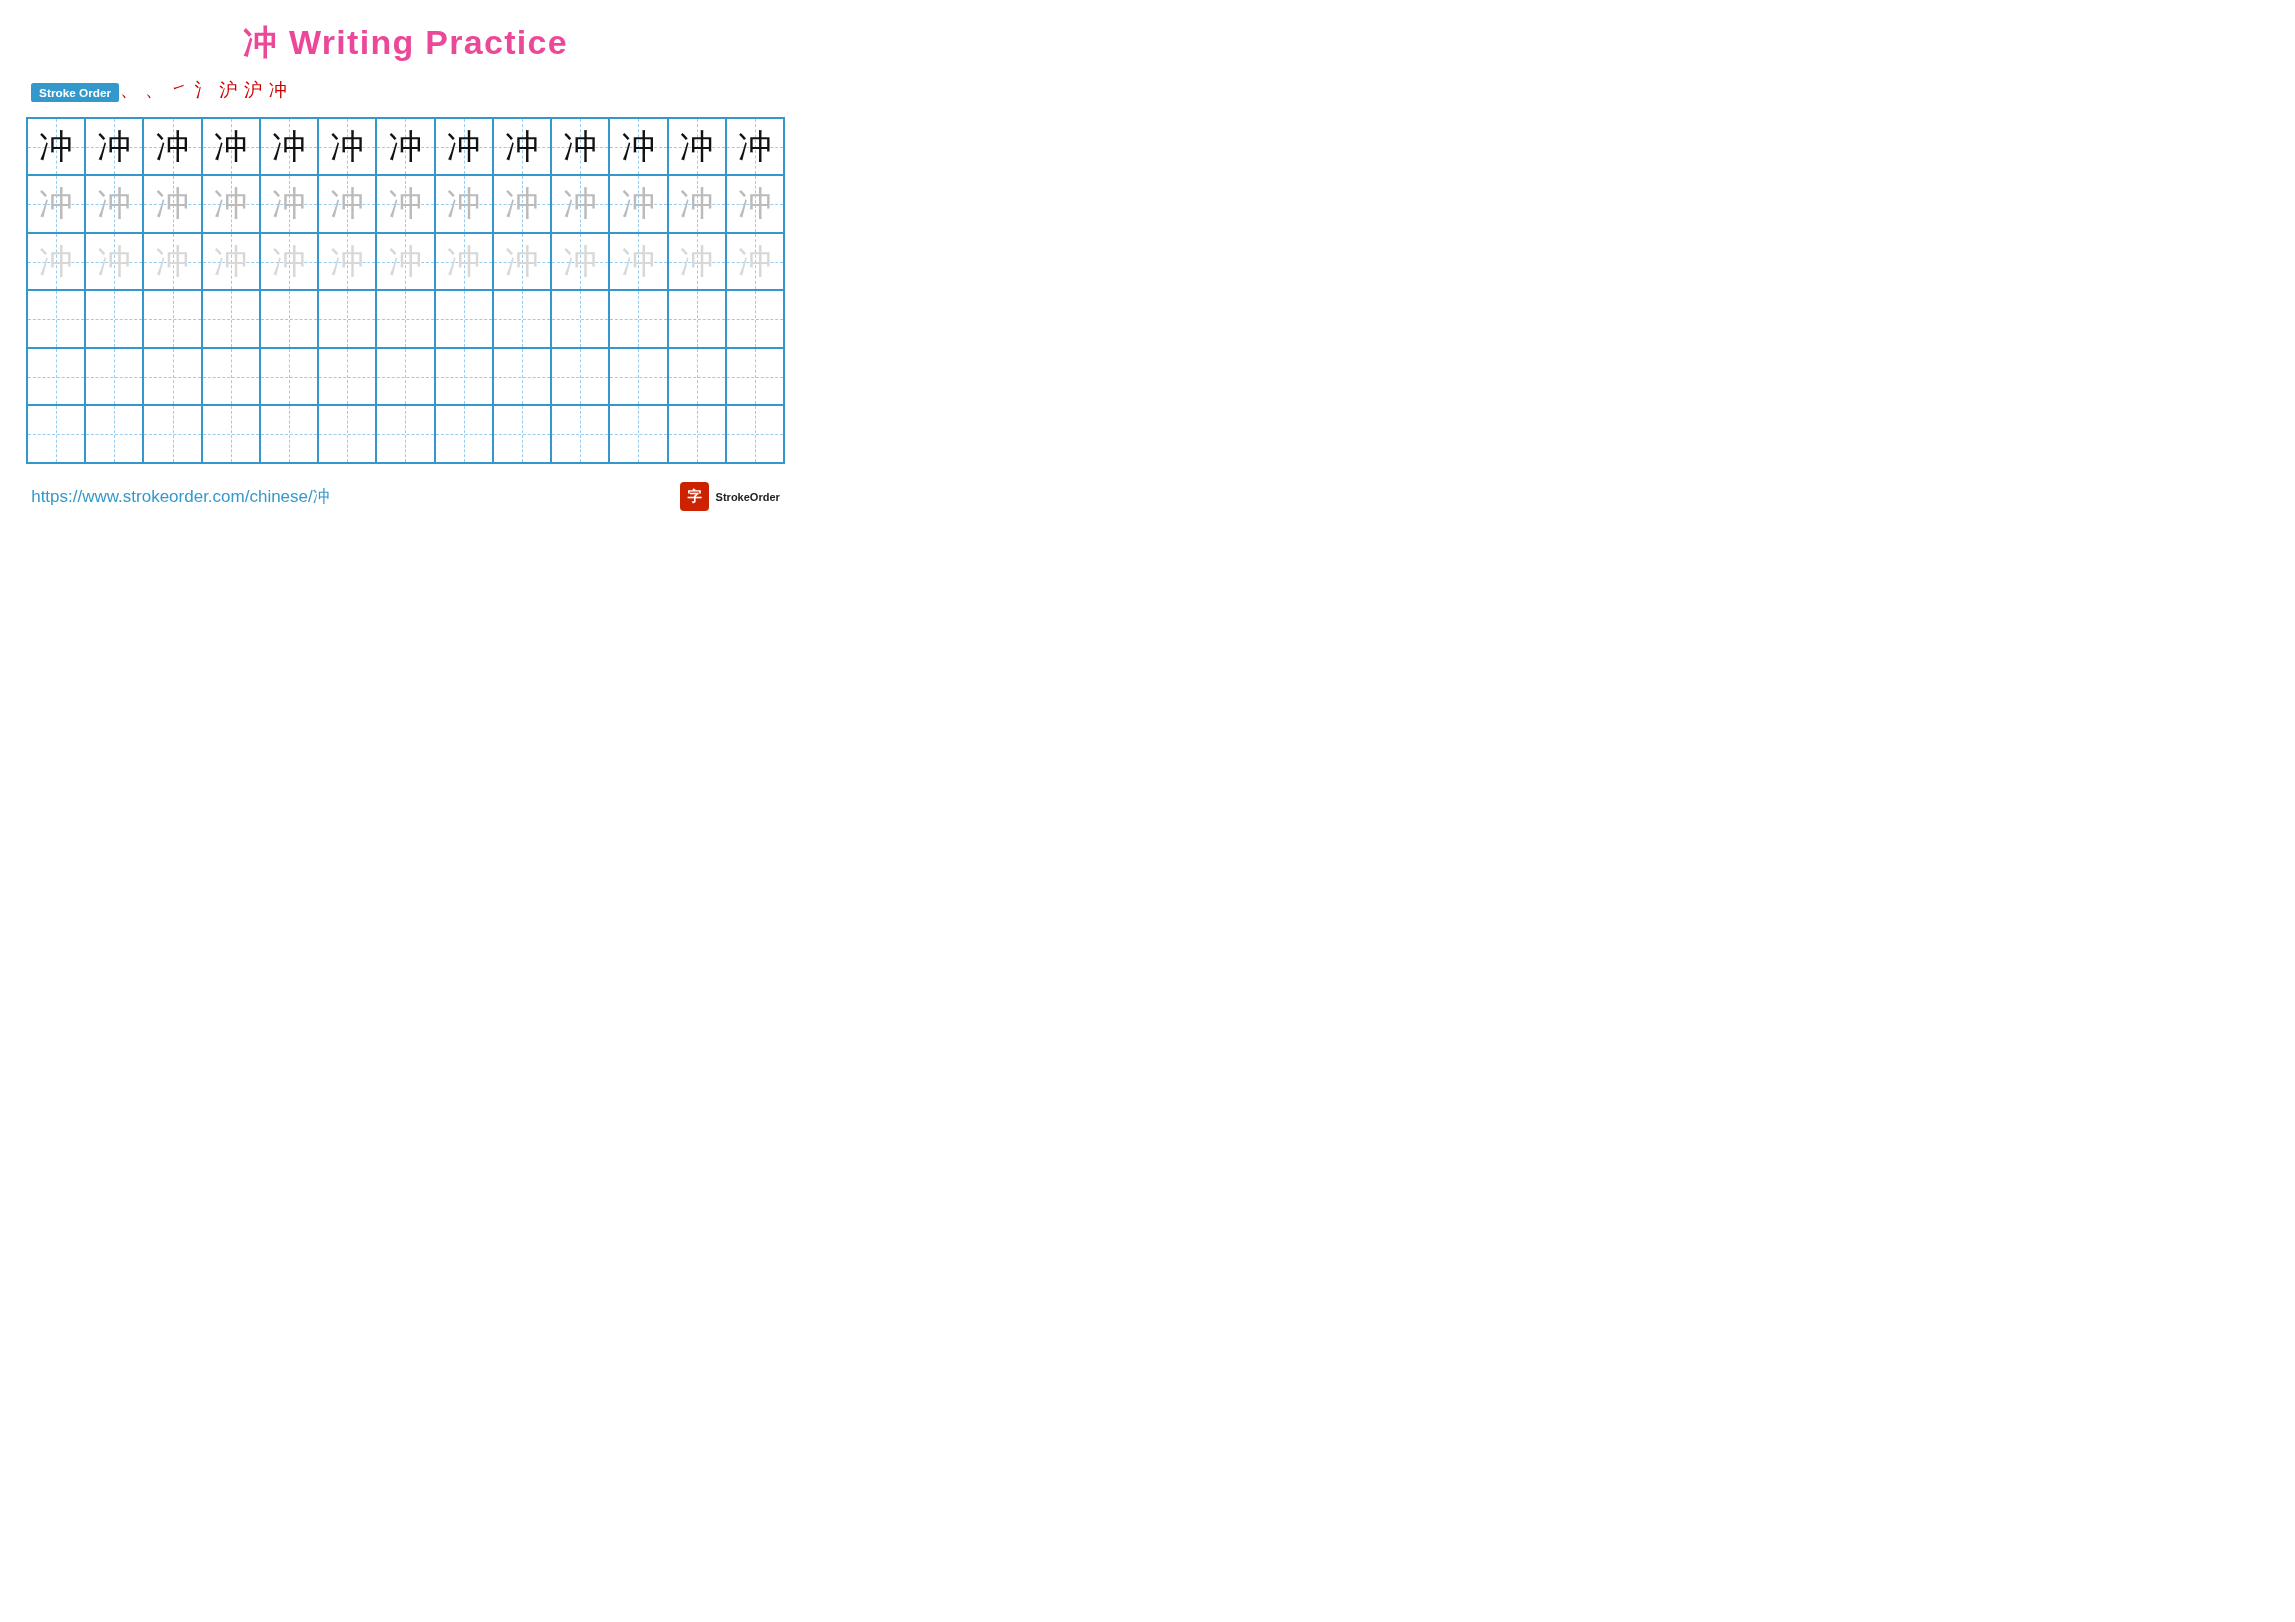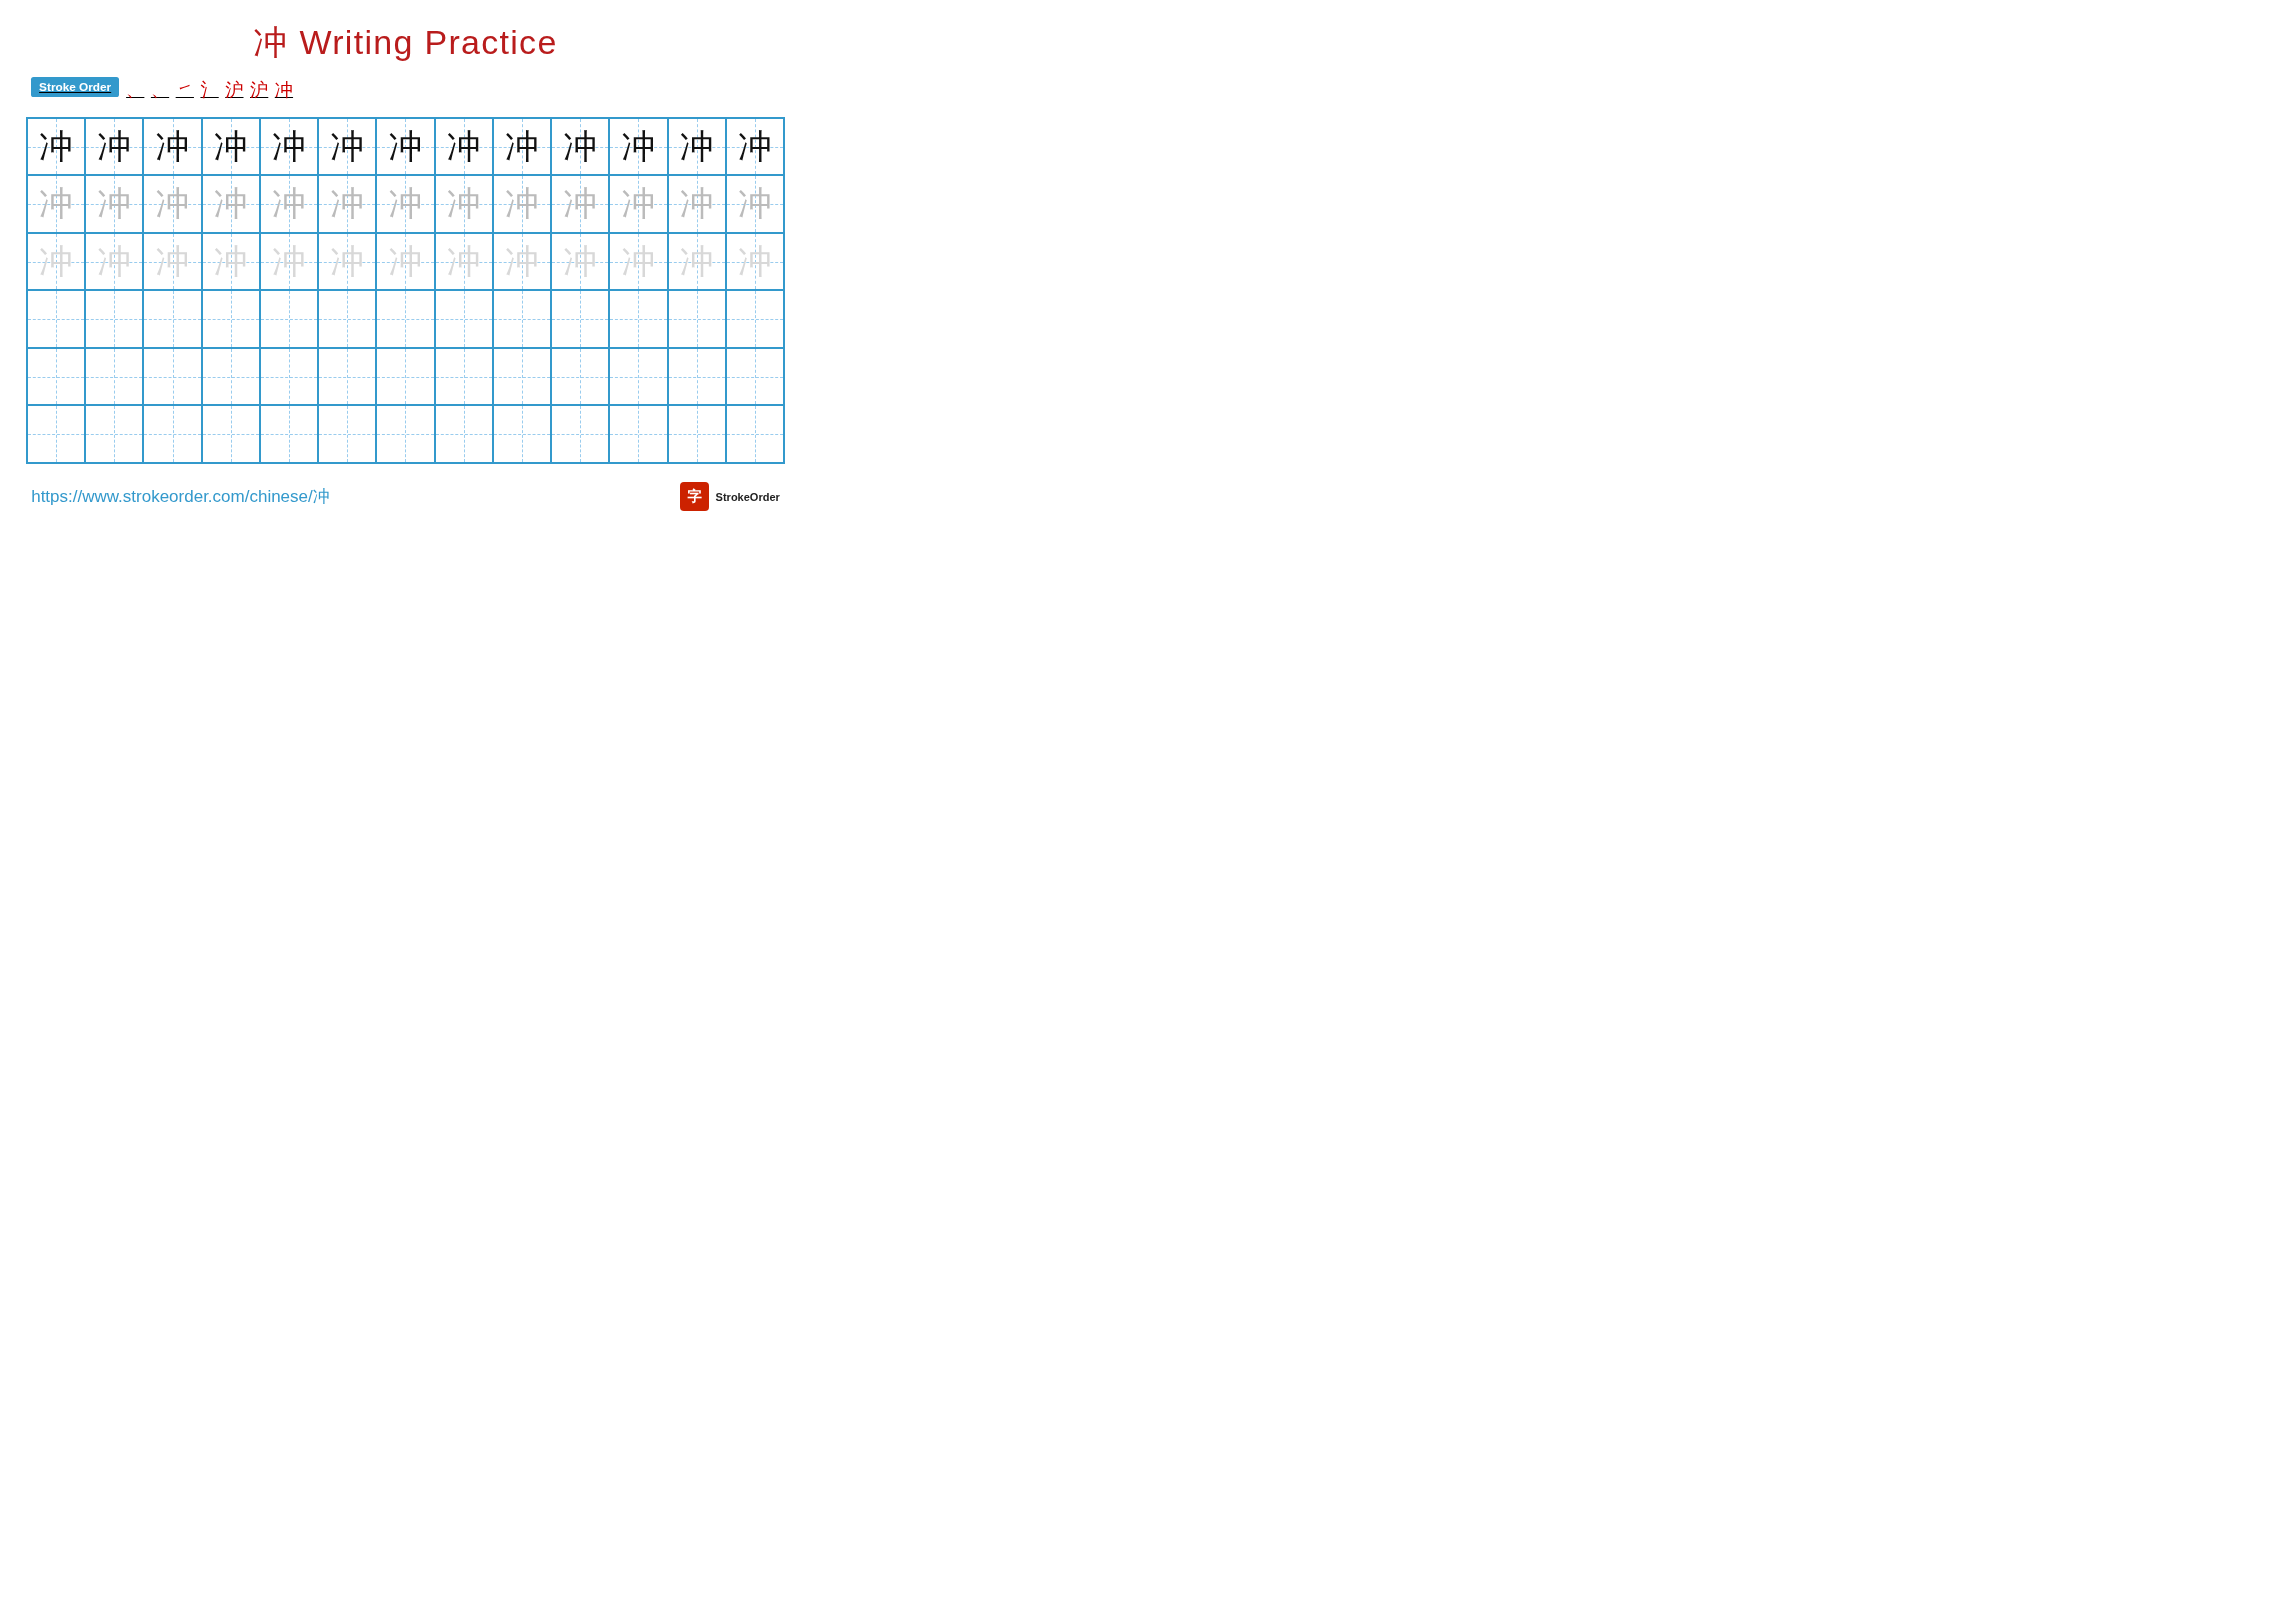--- a/index.html
+++ b/index.html
@@ -12,33 +12,32 @@
       position: relative;
     }
 
     
     .title-area {
       text-align: center;
       margin-bottom: 11.8px;
     }
     .title-area h1 {
       font-size: 34px;
-      font-weight: 400;
-      color: #b91c1c;
+      font-weight: 700;
+      color: #ec4899;
       letter-spacing: 1.3px;
     }
 
     
     .stroke-order-row {
       display: flex;
-      align-items: flex-start;
-      gap: 7px;
+      align-items: flex-end;
+      gap: 1px;
       margin-bottom: 14.4px;
       padding-left: 5.2px;
-      text-decoration: underline;
     }
     .stroke-order-badge {
       background: #3399cc;
       color: #fff;
       font-size: 11.8px;
       font-weight: bold;
       padding: 2.6px 7.9px;
       border-radius: 2.6px;
       white-space: nowrap;
     }

